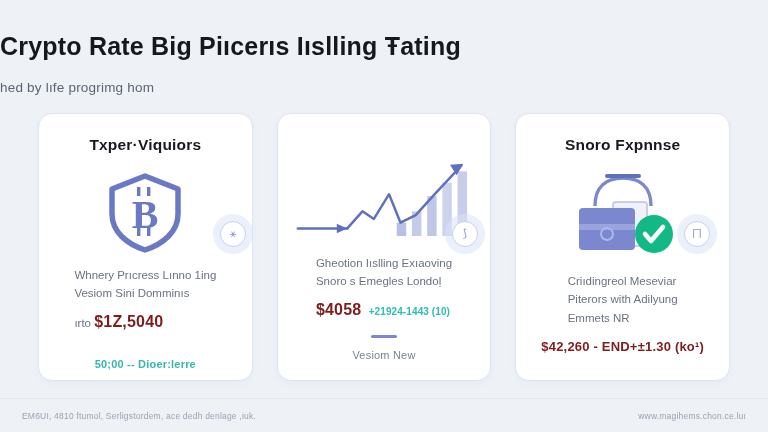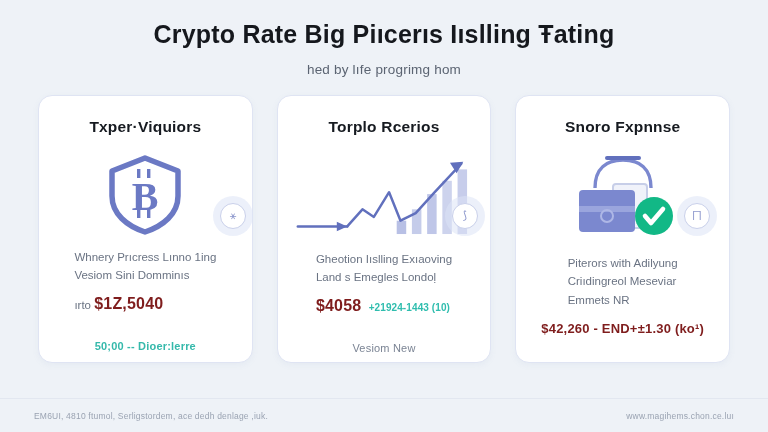--- a/index.html
+++ b/index.html
@@ -12,27 +12,27 @@
     font-family: "Liberation Sans", sans-serif;
     position: relative;
     color: #2b2f36;
   }
   .page {
     position: absolute; inset: 0;
     display: flex; flex-direction: column;
   }
 
   
-  .header { padding-top: 20px; text-align: center; flex: 0 0 auto; }
+  .header { padding-top: 32px; flex: 0 0 auto; }
   .title {
     font-size: 25px; font-weight: bold; letter-spacing: .2px;
     color: #15181d; line-height: 1.15;
   }
   .subtitle {
-    margin-top: 13px; font-size: 13.5px; color: #5b6472;
+    margin-top: 19px; font-size: 13.5px; color: #5b6472;
     letter-spacing: .2px;
   }
 
   
   .cards-wrap {
     flex: 1 1 auto;
     position: relative;
     padding: 18px 38px 0 38px;
   }
   .cards {
@@ -91,21 +91,21 @@
     color: #8b96cc; font-size: 11px;
     box-shadow: 0 0 0 7px rgba(221,227,245,.55);
     z-index: 5;
   }
 
   
   .footer {
     flex: 0 0 auto; height: 34px;
     border-top: 1px solid #e2e7f0;
     display: flex; align-items: center; justify-content: space-between;
-    padding: 0 34px;
+    padding: 0 22px;
     font-size: 8.5px; color: #9aa3b2; letter-spacing: .2px;
   }
   .chart-svg { width: 190px; height: 88px; }
 </style>
 </head>
 <body>
 
 <div class="page">
 
   <div class="header">
@@ -135,41 +135,40 @@
             <span>ırto</span>
             <span class="price">$1Z,5040</span>
           </div>
         </div>
         <div class="divider faint"></div>
         <div class="card-foot foot-teal">50;00 -- Dioer:lerre</div>
         <div class="spacer"></div>
       </div>
 
       <div class="card">
-        <div class="card-title">Torplo Rcerios</div>
         <div class="card-visual">
           <svg class="chart-svg" viewBox="0 0 190 88">
             <g opacity="0.55">
               <rect x="108" y="70" width="10" height="14" fill="#7f8dd0"></rect>
               <rect x="124" y="58" width="10" height="26" fill="#97a3da"></rect>
               <rect x="140" y="42" width="10" height="42" fill="#8c99d6"></rect>
               <rect x="156" y="28" width="10" height="56" fill="#a6b0e0"></rect>
               <rect x="172" y="16" width="10" height="68" fill="#9aa6dc"></rect>
             </g>
             <g fill="none" stroke="#6170bd" stroke-width="2.6" stroke-linejoin="round" stroke-linecap="round">
               <path d="M4 76 L56 76"></path>
               <path d="M56 76 L72 58 L84 66 L100 40 L112 70 L128 62 L148 40 L176 10"></path>
             </g>
             <path d="M56 76 l-11 -5 l0 10 z" fill="#6170bd"></path>
             <path d="M178 8 l-14 1 l7 11 z" fill="#6170bd"></path>
           </svg>
         </div>
         <div class="card-body">
           <div>Gheotion Iıslling Exıaoving</div>
-          <div>Land s Emegles Londoḷ</div>
+          <div>Snoro s Emegles Londoḷ</div>
           <div class="price-row">
             <span class="price">$4058</span>
             <span class="price-delta">+21924-1443 (10)</span>
           </div>
         </div>
         <div class="divider"></div>
         <div class="card-foot foot-grey">Vesiom New</div>
         <div class="spacer"></div>
       </div>
 
@@ -184,22 +183,22 @@
             <rect x="58" y="58" width="22" height="2.6" fill="#c2c9e6"></rect>
             <rect x="58" y="64" width="16" height="2.6" fill="#c2c9e6"></rect>
             <rect x="18" y="36" width="56" height="42" rx="4" fill="#7b88cf"></rect>
             <rect x="18" y="52" width="56" height="6" fill="#9aa5dd"></rect>
             <circle cx="46" cy="62" r="6" fill="none" stroke="#aeb7e6" stroke-width="2"></circle>
             <circle cx="93" cy="62" r="19" fill="#12b886"></circle>
             <path d="M84 62 l6 7 l12 -14" fill="none" stroke="#ffffff" stroke-width="4.6" stroke-linecap="round" stroke-linejoin="round"></path>
           </svg>
         </div>
         <div class="card-body">
+          <div>Criıdingreol Meseviar</div>
           <div>Piterors with Adilyung</div>
-          <div>Criıdingreol Meseviar</div>
           <div>Emmets NR</div>
         </div>
         <div class="card-foot">
           <span class="price price-sm">$42,260 - END+±1.30 (ko¹)</span>
         </div>
         <div class="spacer"></div>
       </div>
 
     </div>
 

